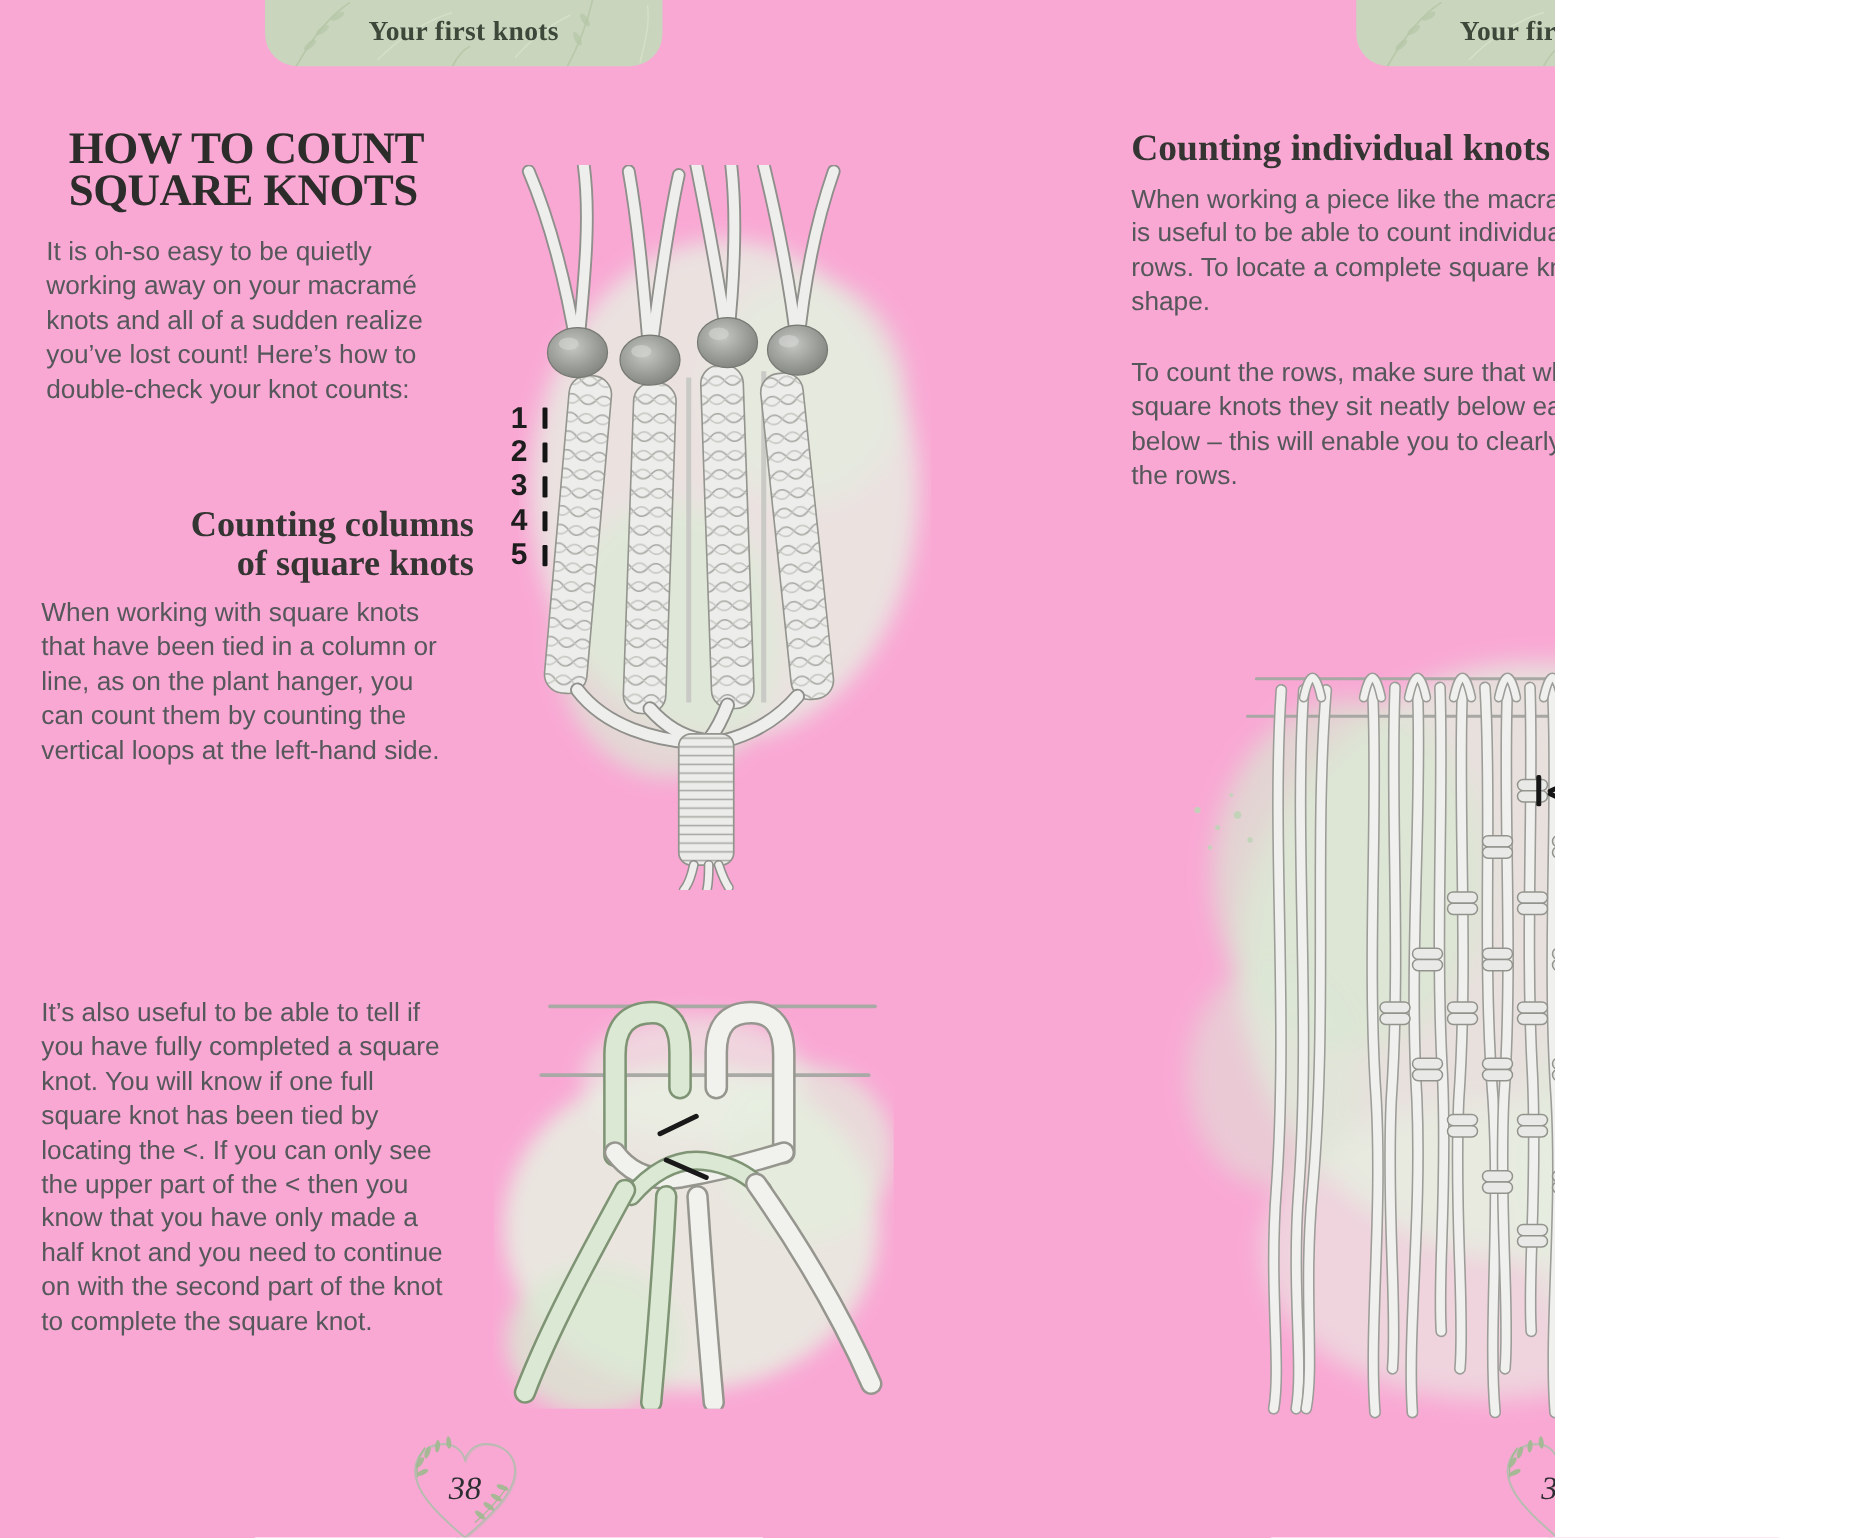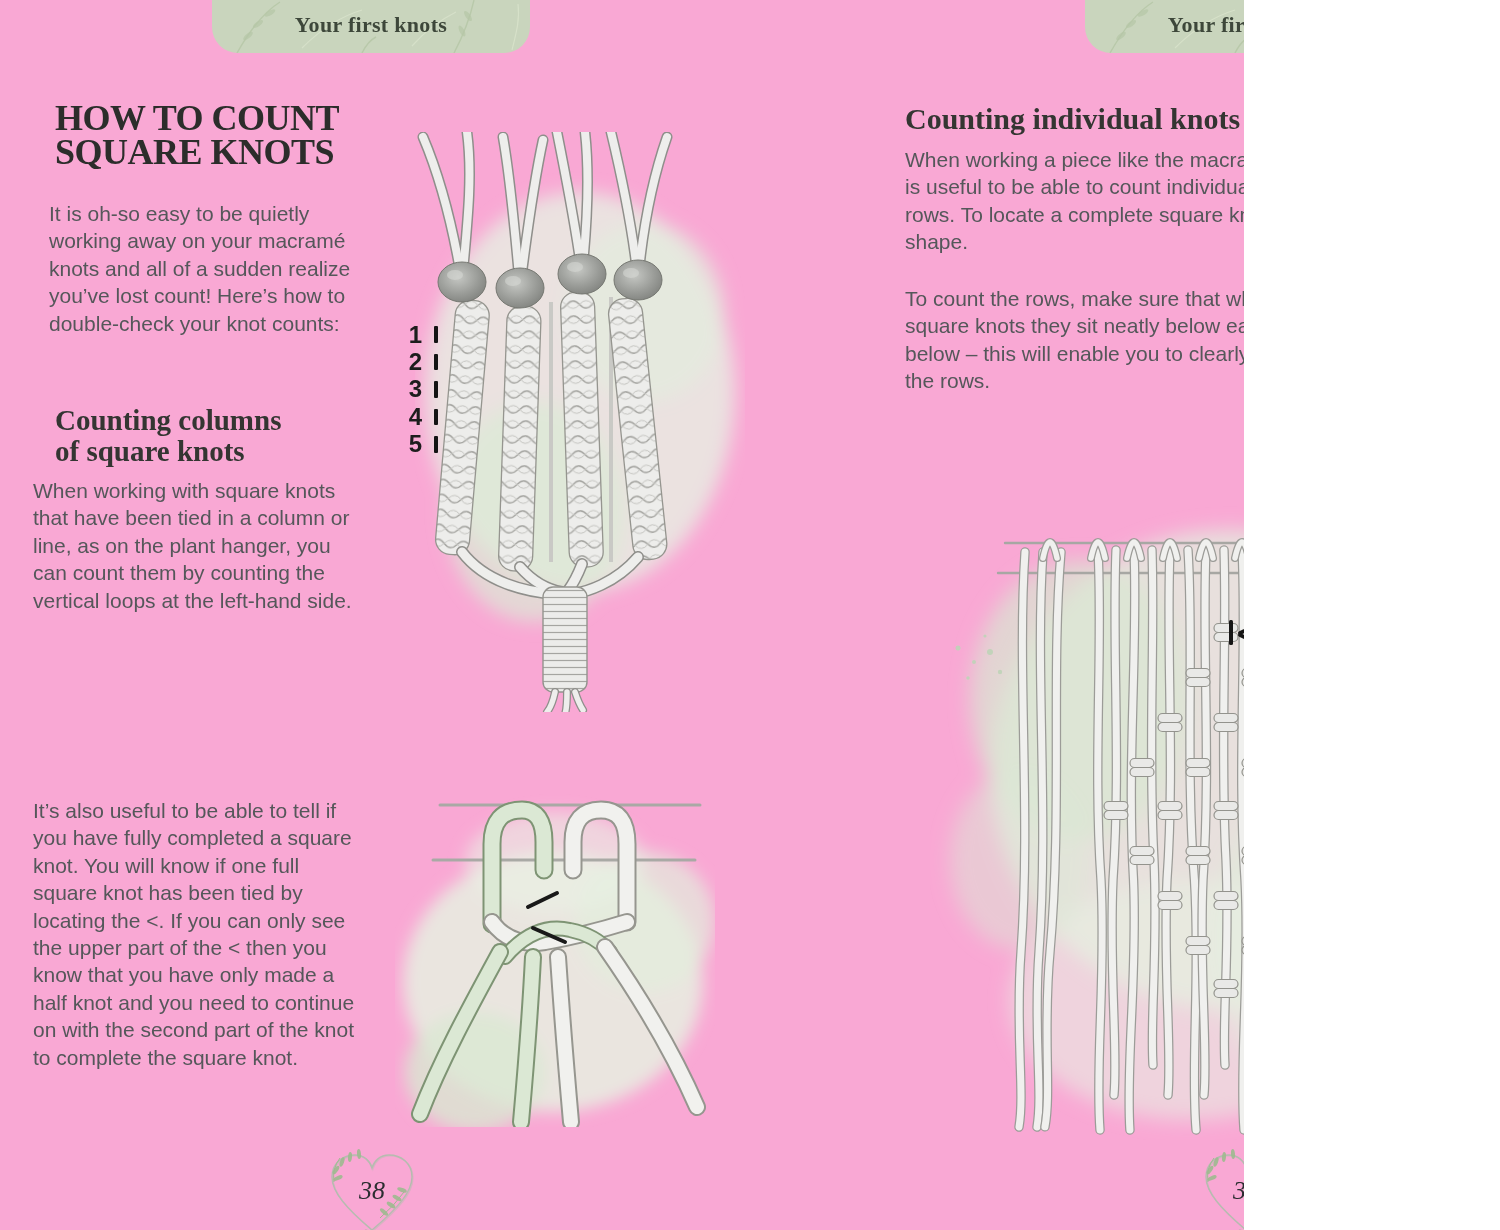--- a/index.html
+++ b/index.html
@@ -11,21 +11,21 @@
   
   .badge{top:0;width:318px;height:53px;background:#c9d5bd;border-radius:0 0 26px 26px;overflow:hidden;}
   .badge-art{position:absolute;left:0;top:0;}
   .badge-text{position:absolute;left:0;top:12px;width:100%;text-align:center;
               font-weight:700;font-size:22px;letter-spacing:.3px;color:#3d473a;}
 
   
   .l-col{left:33px;width:324px;margin-left:22px;}
   .title{top:101px;font-weight:700;font-size:36px;line-height:34px;letter-spacing:-.5px;color:#2c2d2b;}
   .intro{top:184px;font-size:21px;line-height:27.4px;}
-  .h2{font-weight:700;font-size:29px;line-height:31px;color:#343532;}
+  .h2{font-weight:700;font-size:29px;line-height:31px;color:#343532;text-align:right;}
   .h2a{top:405px;}
   .p2a{top:477px;font-size:21px;line-height:27.4px;}
   .h2b{top:727px;}
   .p2b{top:797px;font-size:21px;line-height:27.4px;}
 
   
   .r-col{left:905px;width:537px;}
   .rh{top:103px;font-weight:700;font-size:30px;line-height:32px;color:#343532;}
   .rp1{top:146px;font-size:21px;line-height:27.4px;}
   .rp2{top:285px;font-size:21px;line-height:27.4px;}
@@ -101,21 +101,21 @@
       </g>
     </svg>
     <span class="badge-text serif">Your first knots</span>
   </div>
 
   <div class="abs l-col title serif">
     <span style="display:block">HOW TO COUNT</span>
     <span style="display:block">SQUARE KNOTS</span>
   </div>
 
-  <p class="abs l-col intro" style="margin:16px">It is oh-so easy to be quietly working away on your macramé knots and all of a sudden realize you’ve lost count! Here’s how to double-check your knot counts:</p>
+  <p class="abs l-col intro" style="margin:4px">It is oh-so easy to be quietly working away on your macramé knots and all of a sudden realize you’ve lost count! Here’s how to double-check your knot counts:</p>
 
   <div class="abs l-col h2 h2a serif">
     <span style="display:block">Counting columns</span>
     <span style="display:block">of square knots</span>
   </div>
   <p class="abs l-col p2a" style="margin:0">When working with square knots that have been tied in a column or line, as on the plant hanger, you can count them by counting the vertical loops at the left-hand side.</p>
 
   <p class="abs l-col p2b" style="margin:0">It’s also useful to be able to tell if you have fully completed a square knot. You will know if one full square knot has been tied by locating the &lt;. If you can only see the upper part of the &lt; then you know that you have only made a half knot and you need to continue on with the second part of the knot to complete the square knot.</p>
 
   <div class="abs r-col rh serif">Counting individual knots</div>

